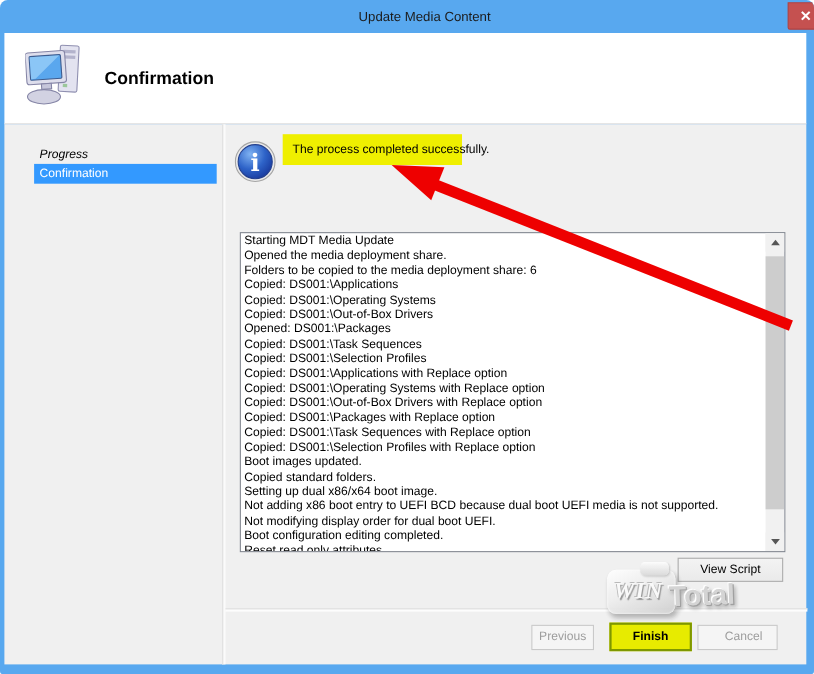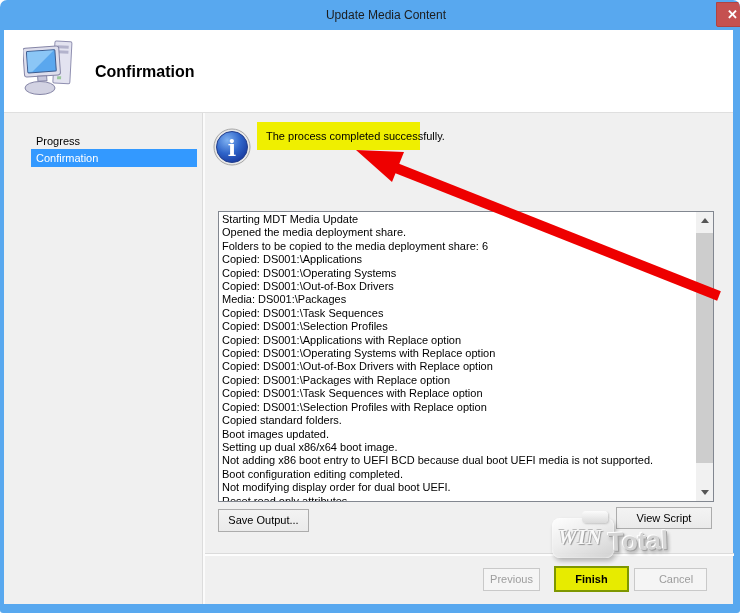--- a/index.html
+++ b/index.html
@@ -170,21 +170,21 @@
         </g>
         <ellipse cx="17" cy="49" rx="15" ry="6.5" fill="#D2D2E2" stroke="#8585A6"></ellipse>
       </svg>
     </div>
     <div class="page-title">Confirmation</div>
   </div>
 
   <div class="body">
     <div class="divider-v"></div>
 
-    <div class="sidebar-item" style="top:19px;">Progress</div>
+    <div class="sidebar-item" style="top:19px;font-style:italic;">Progress</div>
     <div class="sidebar-item active" style="top:36px;">Confirmation</div>
 
     <div class="info-icon">
       <svg width="38" height="38" viewBox="0 0 38 38">
         <defs>
           <radialGradient id="ig" cx="35%" cy="28%" r="80%">
             <stop offset="0" stop-color="#7FB2F2"></stop>
             <stop offset="0.55" stop-color="#2E63C8"></stop>
             <stop offset="1" stop-color="#17379B"></stop>
           </radialGradient>
@@ -200,51 +200,50 @@
     </div>
 
     <div class="log-box">
       <div class="log-text">
         <div class="log-line">Starting MDT Media Update</div>
         <div class="log-line">Opened the media deployment share.</div>
         <div class="log-line">Folders to be copied to the media deployment share: 6</div>
         <div class="log-line">Copied: DS001:\Applications</div>
         <div class="log-line">Copied: DS001:\Operating Systems</div>
         <div class="log-line">Copied: DS001:\Out-of-Box Drivers</div>
-        <div class="log-line">Media: DS001:\Packages</div>
+        <div class="log-line">Opened: DS001:\Packages</div>
         <div class="log-line">Copied: DS001:\Task Sequences</div>
         <div class="log-line">Copied: DS001:\Selection Profiles</div>
         <div class="log-line">Copied: DS001:\Applications with Replace option</div>
         <div class="log-line">Copied: DS001:\Operating Systems with Replace option</div>
         <div class="log-line">Copied: DS001:\Out-of-Box Drivers with Replace option</div>
         <div class="log-line">Copied: DS001:\Packages with Replace option</div>
         <div class="log-line">Copied: DS001:\Task Sequences with Replace option</div>
         <div class="log-line">Copied: DS001:\Selection Profiles with Replace option</div>
+        <div class="log-line">Boot images updated.</div>
         <div class="log-line">Copied standard folders.</div>
-        <div class="log-line">Boot images updated.</div>
         <div class="log-line">Setting up dual x86/x64 boot image.</div>
         <div class="log-line">Not adding x86 boot entry to UEFI BCD because dual boot UEFI media is not supported.</div>
+        <div class="log-line">Not modifying display order for dual boot UEFI.</div>
         <div class="log-line">Boot configuration editing completed.</div>
-        <div class="log-line">Not modifying display order for dual boot UEFI.</div>
         <div class="log-line">Reset read only attributes.</div>
       </div>
       <div class="log-scrollbar">
         <div class="sb-btn">
           <div class="tri-up"></div>
         </div>
         <div class="sb-track">
           <div class="sb-thumb"></div>
         </div>
         <div class="sb-btn">
           <div class="tri-down"></div>
         </div>
       </div>
     </div>
 
-    <div class="btn save-output-btn">Save Output...</div>
     <div class="btn view-script-btn">View Script</div>
 
     <div class="watermark">
       <div class="wm-badge"></div>
       <div class="wm-tab"></div>
       <div class="wm-win">WIN</div>
       <div class="wm-total">Total</div>
     </div>
 
     <div class="footer-line"></div>

